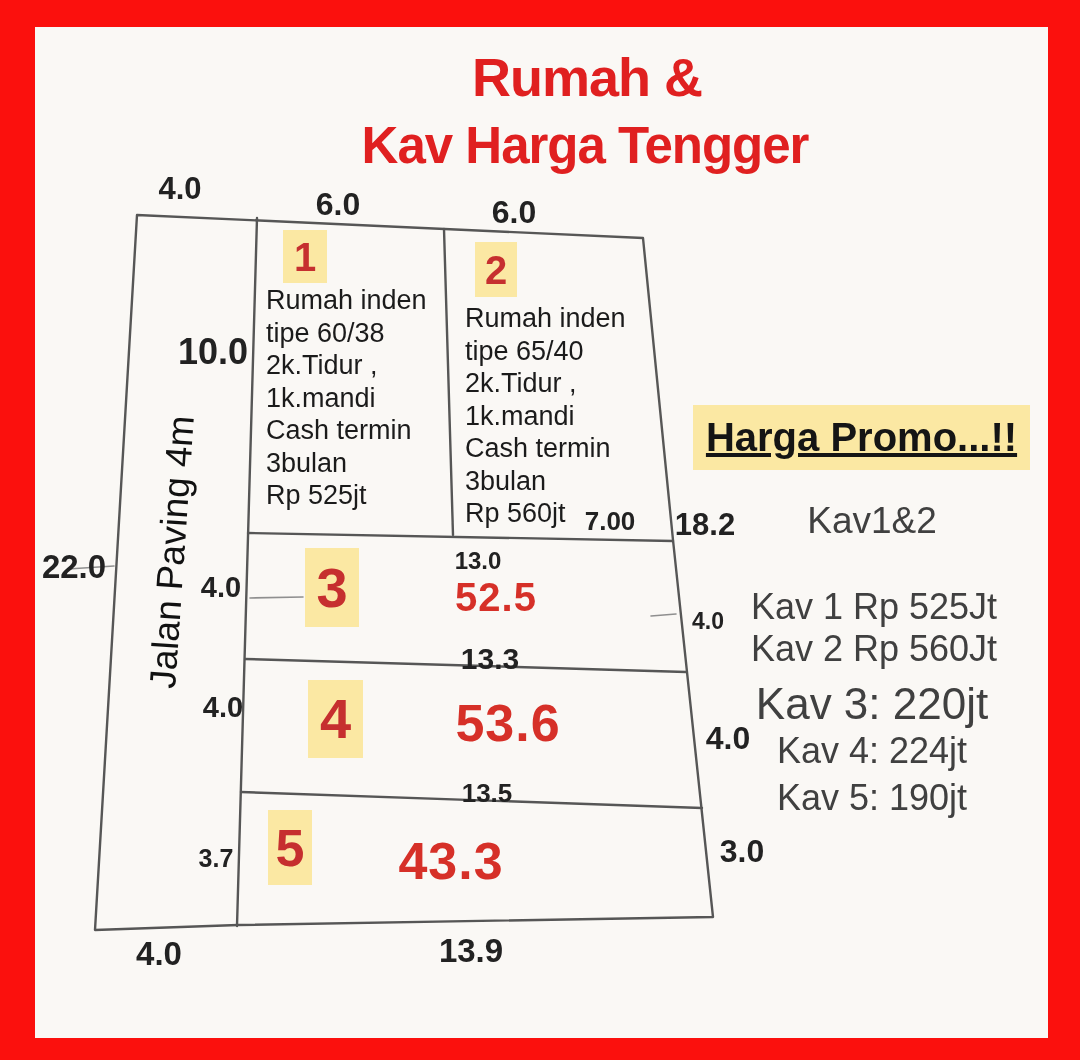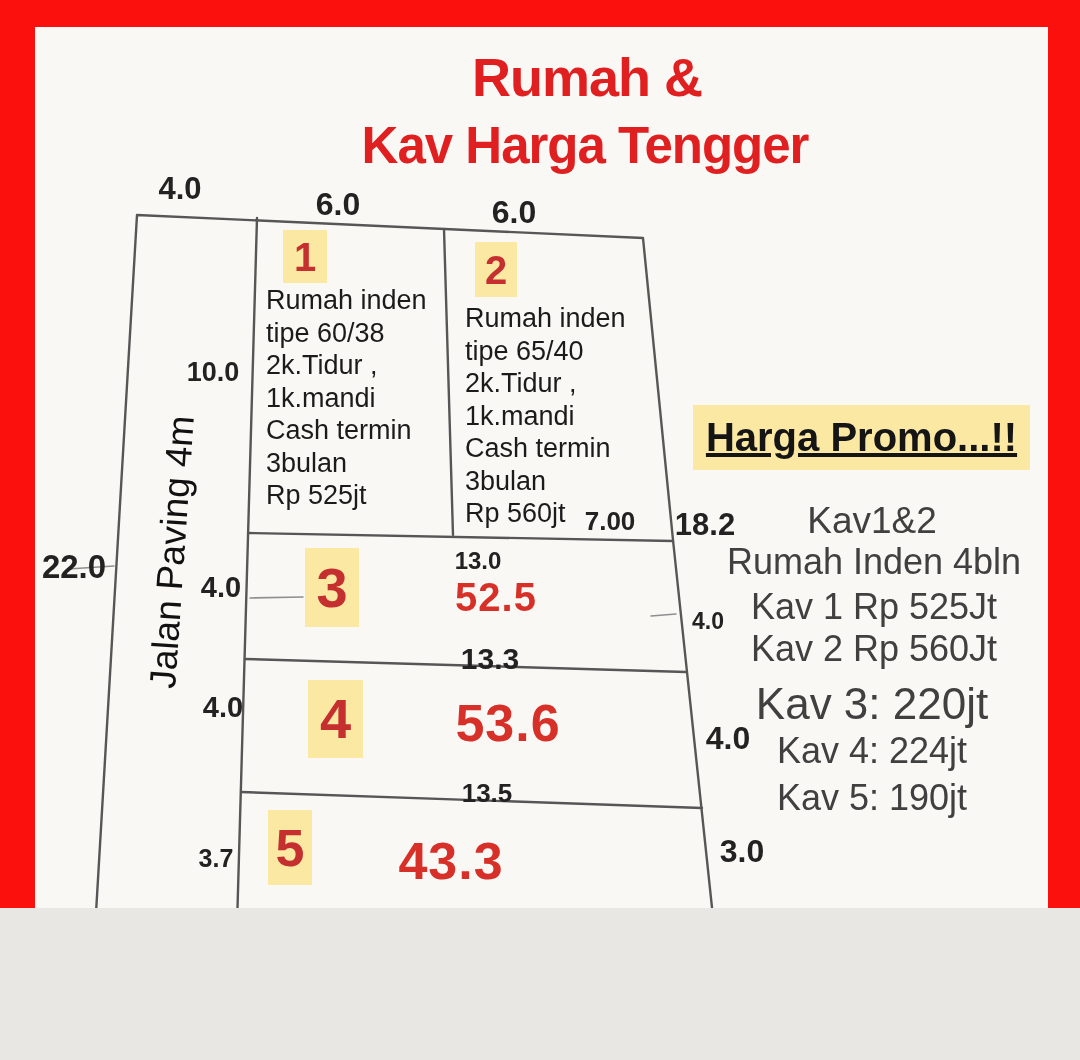--- a/index.html
+++ b/index.html
@@ -1,17 +1,17 @@
 <!DOCTYPE html>
 <html><head>
 <meta charset="utf-8">
 <style>
   html,body{margin:0;padding:0;background:#e9e7e4;}
   .stage{
-    position:relative;width:1080px;height:908px;overflow:hidden;
+    position:relative;width:1080px;height:1060px;overflow:hidden;
     background:#faf8f5;
     font-family:"Liberation Sans", sans-serif;
     color:#1b1b1b;
   }
   
   .frame{position:absolute;background:#fb100d;}
   .frame.left{left:0;top:0;width:35px;height:1060px;}
   .frame.top{left:0;top:0;width:1080px;height:27px;}
   .frame.right{left:1048px;top:0;width:32px;height:1060px;}
   .frame.bottom{left:0;top:1038px;width:1080px;height:22px;}
@@ -57,21 +57,21 @@
 
   <div class="clbl title-line" style="left:587px;top:77px;font-size:54px">Rumah &amp;</div>
   <div class="clbl title-line" style="left:585px;top:145px;font-size:51px">Kav Harga Tengger</div>
 
   <div class="clbl" style="left:172px;top:552px;font-size:37px;color:#111;transform:translate(-50%,-50%) rotate(-86deg);">Jalan Paving 4m</div>
 
   <div class="clbl dim" style="left:180px;top:188px;font-size:31px">4.0</div>
   <div class="clbl dim" style="left:338px;top:204px;font-size:32px">6.0</div>
   <div class="clbl dim" style="left:514px;top:212px;font-size:32px">6.0</div>
 
-  <div class="clbl dim" style="left:213px;top:372px;font-size:27px">10.0</div>
+  <div class="clbl dim" style="left:213px;top:352px;font-size:36px">10.0</div>
   <div class="clbl dim" style="left:74px;top:566px;font-size:33px">22.0</div>
   <div class="clbl dim" style="left:221px;top:587px;font-size:29px">4.0</div>
   <div class="clbl dim" style="left:223px;top:707px;font-size:29px">4.0</div>
   <div class="clbl dim" style="left:216px;top:858px;font-size:25px">3.7</div>
 
   <div class="clbl dim" style="left:159px;top:953px;font-size:33px">4.0</div>
   <div class="clbl dim" style="left:471px;top:950px;font-size:33px">13.9</div>
 
   <div class="clbl dim" style="left:705px;top:524px;font-size:31px">18.2</div>
   <div class="clbl dim" style="left:610px;top:521px;font-size:26px">7.00</div>
@@ -109,21 +109,20 @@
   <div class="clbl area-val" style="left:496px;top:597px;font-size:40px">52.5</div>
 
   <div class="chip" style="left:308px;top:680px;width:55px;height:78px;font-size:56px">4</div>
   <div class="clbl area-val" style="left:508px;top:723px;font-size:52px">53.6</div>
 
   <div class="chip" style="left:268px;top:810px;width:44px;height:75px;font-size:52px">5</div>
   <div class="clbl area-val" style="left:451px;top:861px;font-size:52px">43.3</div>
 
   <div class="promo-header">Harga Promo...!!</div>
   <div class="clbl promo-line" style="left:872px;top:520px;font-size:37px">Kav1&amp;2</div>
-  <div class="clbl promo-line" style="left:874px;top:562px;font-size:36px">Rumah Inden 4bln</div>
   <div class="clbl promo-line" style="left:874px;top:607px;font-size:36px">Kav 1 Rp 525Jt</div>
   <div class="clbl promo-line" style="left:874px;top:649px;font-size:36px">Kav 2 Rp 560Jt</div>
   <div class="clbl promo-line" style="left:872px;top:704px;font-size:44px">Kav 3: 220jt</div>
   <div class="clbl promo-line" style="left:872px;top:751px;font-size:36px">Kav 4: 224jt</div>
   <div class="clbl promo-line" style="left:872px;top:798px;font-size:36px">Kav 5: 190jt</div>
 
   <div class="frame left"></div>
   <div class="frame top"></div>
   <div class="frame right"></div>
   <div class="frame bottom"></div>

